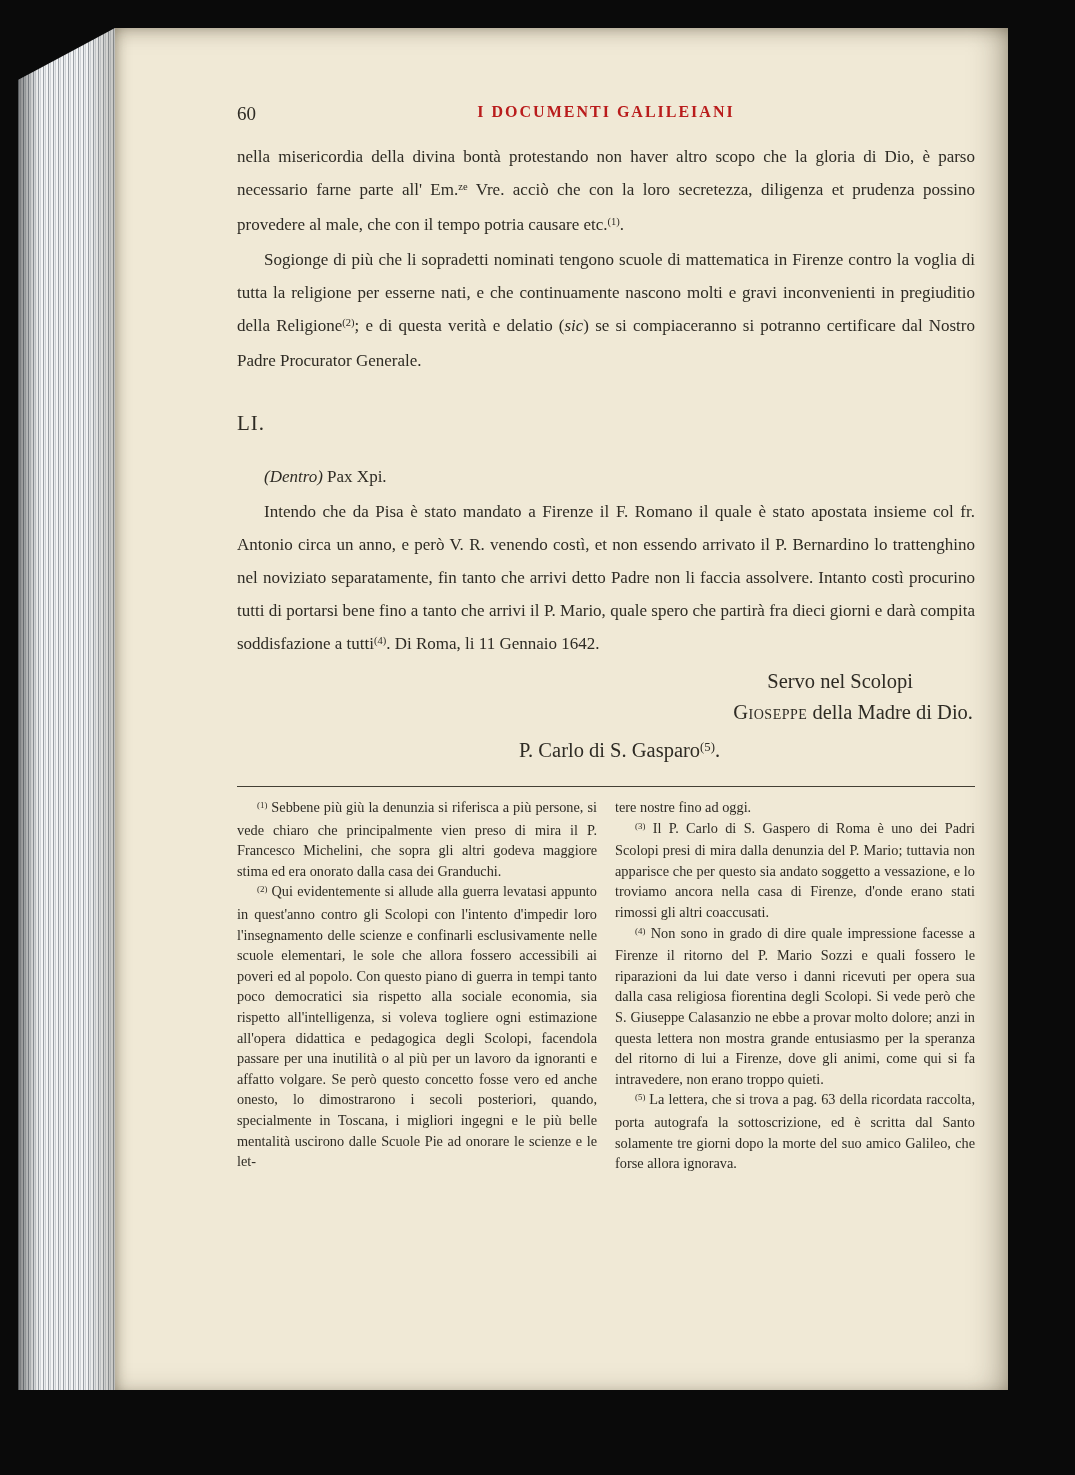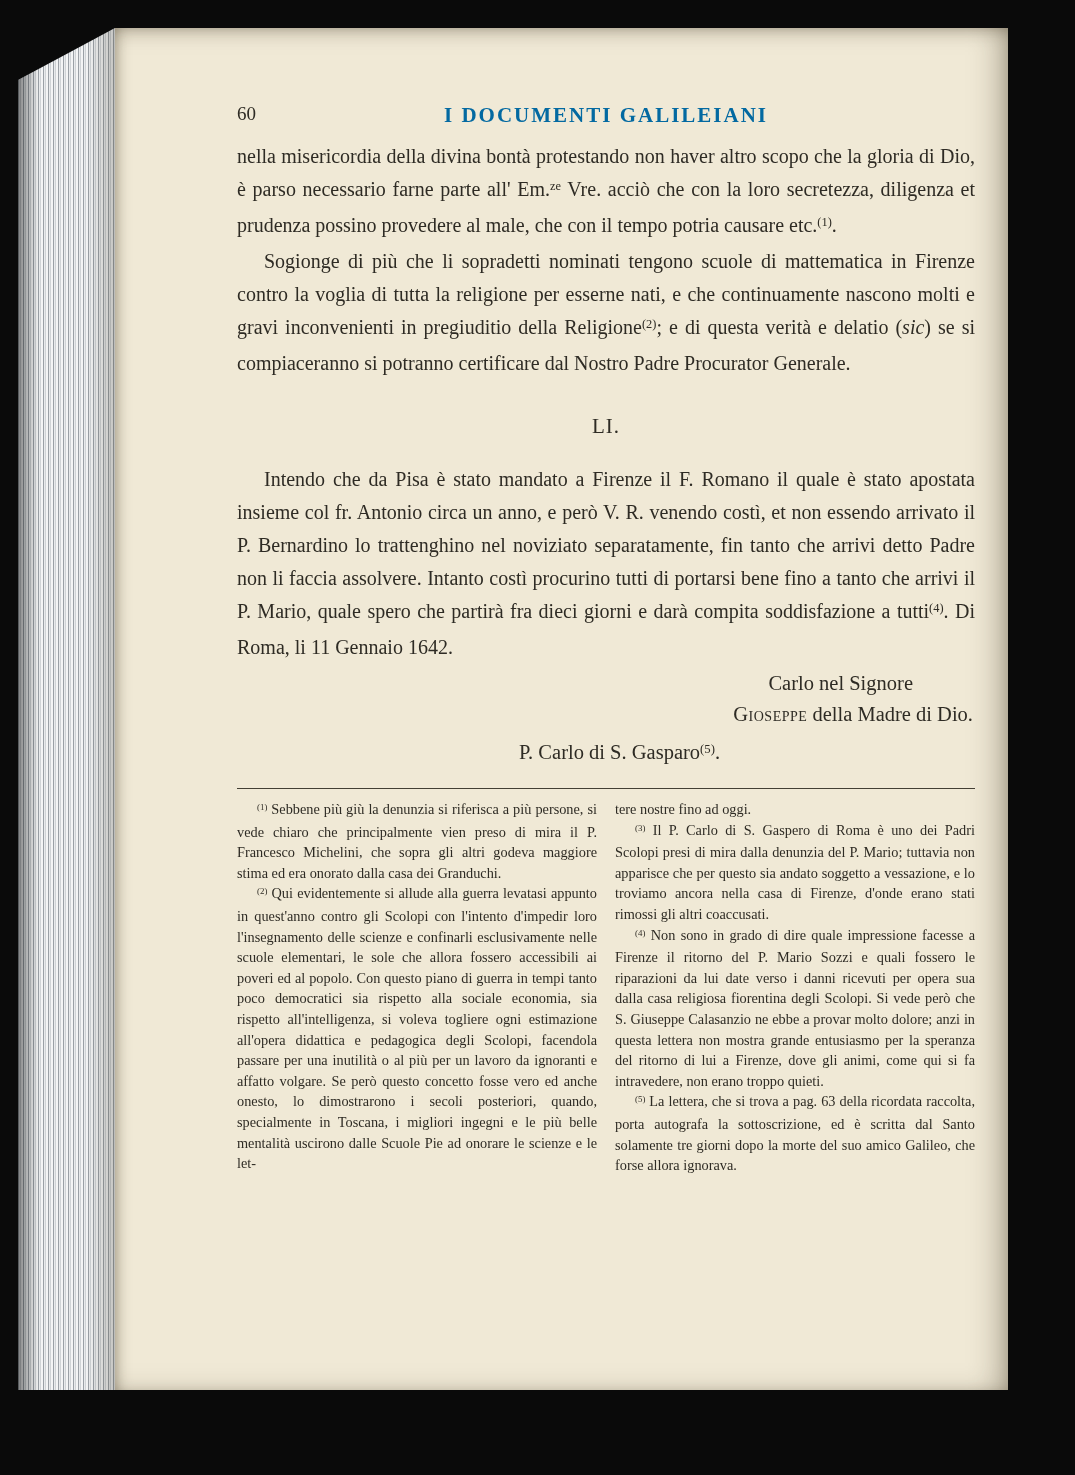--- a/index.html
+++ b/index.html
@@ -35,33 +35,33 @@
     box-shadow:
       inset 8px 0 16px -8px rgba(50,40,20,0.45),
       inset -16px 0 34px -14px rgba(50,40,20,0.5),
       inset 0 10px 18px -10px rgba(50,40,20,0.25);
   }
   .page-header { position: relative; height: 30px; margin-bottom: 10px; }
   .page-number { position: absolute; left: 0; top: 3px; font-size: 19px; }
   .running-title {
     position: absolute; left: 0; right: 0; top: 3px;
     text-align: center;
-    font-size: 21px;
+    font-size: 16px;
     letter-spacing: 2px;
     font-weight: bold;
-    color: #0369a1;
+    color: #b91c1c;
   }
   .para {
-    font-size: 20px;
+    font-size: 17px;
     line-height: 33px;
     text-align: justify;
   }
   .indent { text-indent: 27px; }
   .section-heading {
-    text-align: center;
+    text-align: left;
     font-size: 21px;
     font-weight: normal;
     letter-spacing: 1px;
     margin: 34px 0 24px 0;
   }
   .letter .para { margin-bottom: 2px; }
   .signature { text-align: right; margin-top: 4px; }
   .sig-role { font-size: 20.5px; line-height: 31px; padding-right: 62px; }
   .sig-name { font-size: 20.5px; line-height: 31px; padding-right: 2px; }
   .addressee { font-size: 20.5px; line-height: 33px; text-indent: 27px; margin-top: 6px; text-align: center; }
@@ -98,23 +98,24 @@
     </div>
 
     <div class="main-text">
       <p class="para"><span>nella misericordia della divina bontà protestando non haver altro scopo che la gloria di Dio, è parso necessario farne parte all' Em.</span><span class="sup">ze</span><span> Vre. acciò che con la loro secretezza, diligenza et prudenza possino provedere al male, che con il tempo potria causare etc.</span><span class="sup">(1)</span><span>.</span></p>
       <p class="para indent"><span>Sogionge di più che li sopradetti nominati tengono scuole di mattematica in Firenze contro la voglia di tutta la religione per esserne nati, e che continuamente nascono molti e gravi inconvenienti in pregiuditio della Religione</span><span class="sup">(2)</span><span>; e di questa verità e delatio (</span><span class="it">sic</span><span>) se si compiaceranno si potranno certificare dal Nostro Padre Procurator Generale.</span></p>
     </div>
 
     <h2 class="section-heading">LI.</h2>
 
     <div class="letter">
+      <p class="para indent"><span class="it">(Dentro)</span><span> Pax Xpi.</span></p>
       <p class="para indent"><span>Intendo che da Pisa è stato mandato a Firenze il F. Romano il quale è stato apostata insieme col fr. Antonio circa un anno, e però V. R. venendo costì, et non essendo arrivato il P. Bernardino lo trattenghino nel noviziato separatamente, fin tanto che arrivi detto Padre non li faccia assolvere. Intanto costì procurino tutti di portarsi bene fino a tanto che arrivi il P. Mario, quale spero che partirà fra dieci giorni e darà compita soddisfazione a tutti</span><span class="sup">(4)</span><span>. Di Roma, li 11 Gennaio 1642.</span></p>
       <div class="signature">
-        <div class="sig-role">Carlo nel Signore</div>
+        <div class="sig-role">Servo nel Scolopi</div>
         <div class="sig-name"><span class="sc">Gioseppe</span><span> della Madre di Dio.</span></div>
       </div>
       <p class="addressee"><span>P. Carlo di S. Gasparo</span><span class="sup">(5)</span><span>.</span></p>
     </div>
 
     <div class="footnote-rule"></div>
 
     <div class="footnotes">
       <div class="fn-col">
         <p class="fn note-indent"><span class="sup">(1)</span><span> Sebbene più giù la denunzia si riferisca a più persone, si vede chiaro che principalmente vien preso di mira il P. Francesco Michelini, che sopra gli altri godeva maggiore stima ed era onorato dalla casa dei Granduchi.</span></p>

